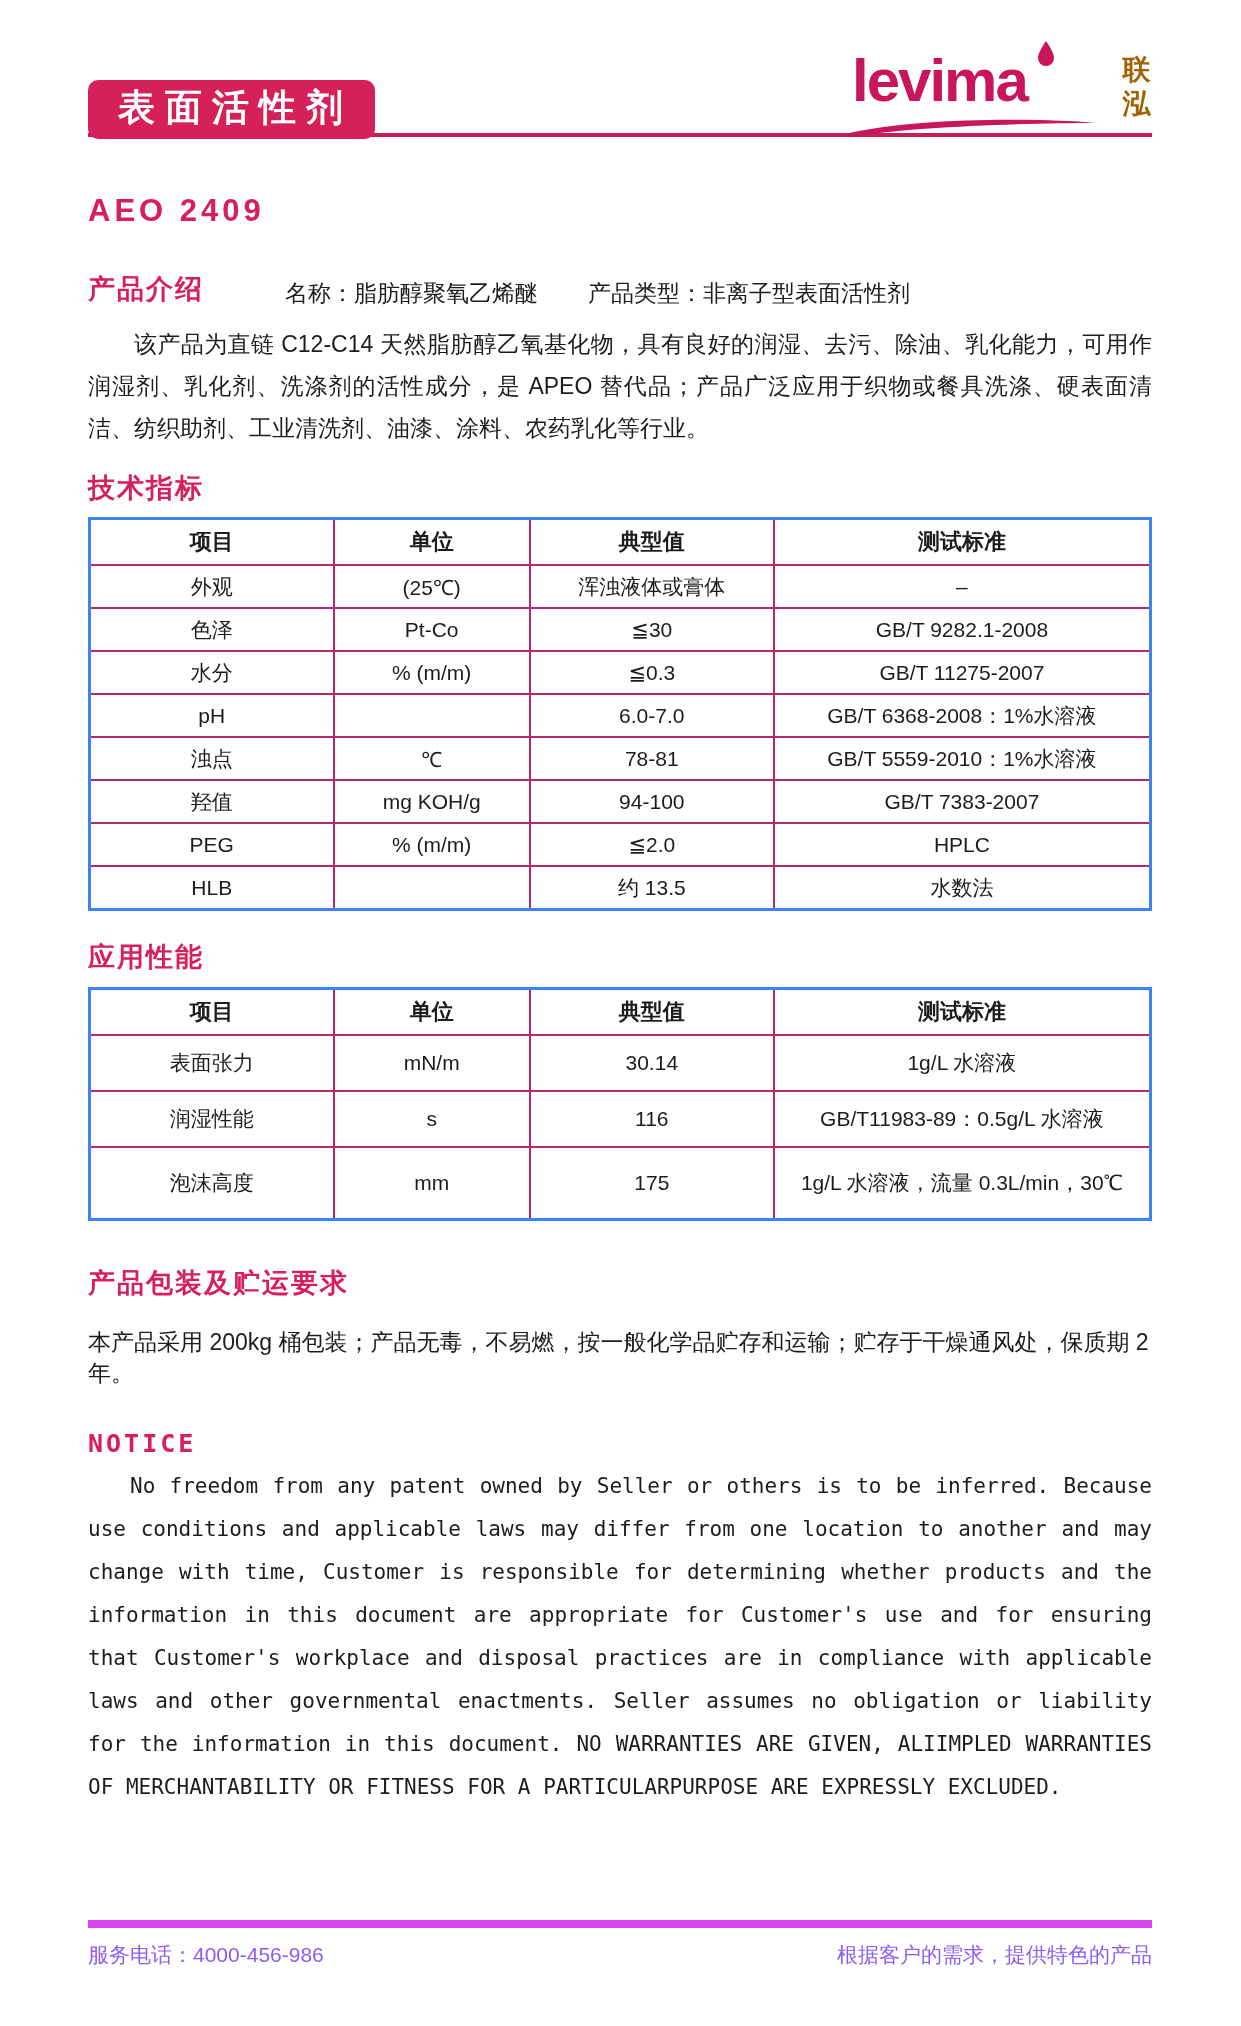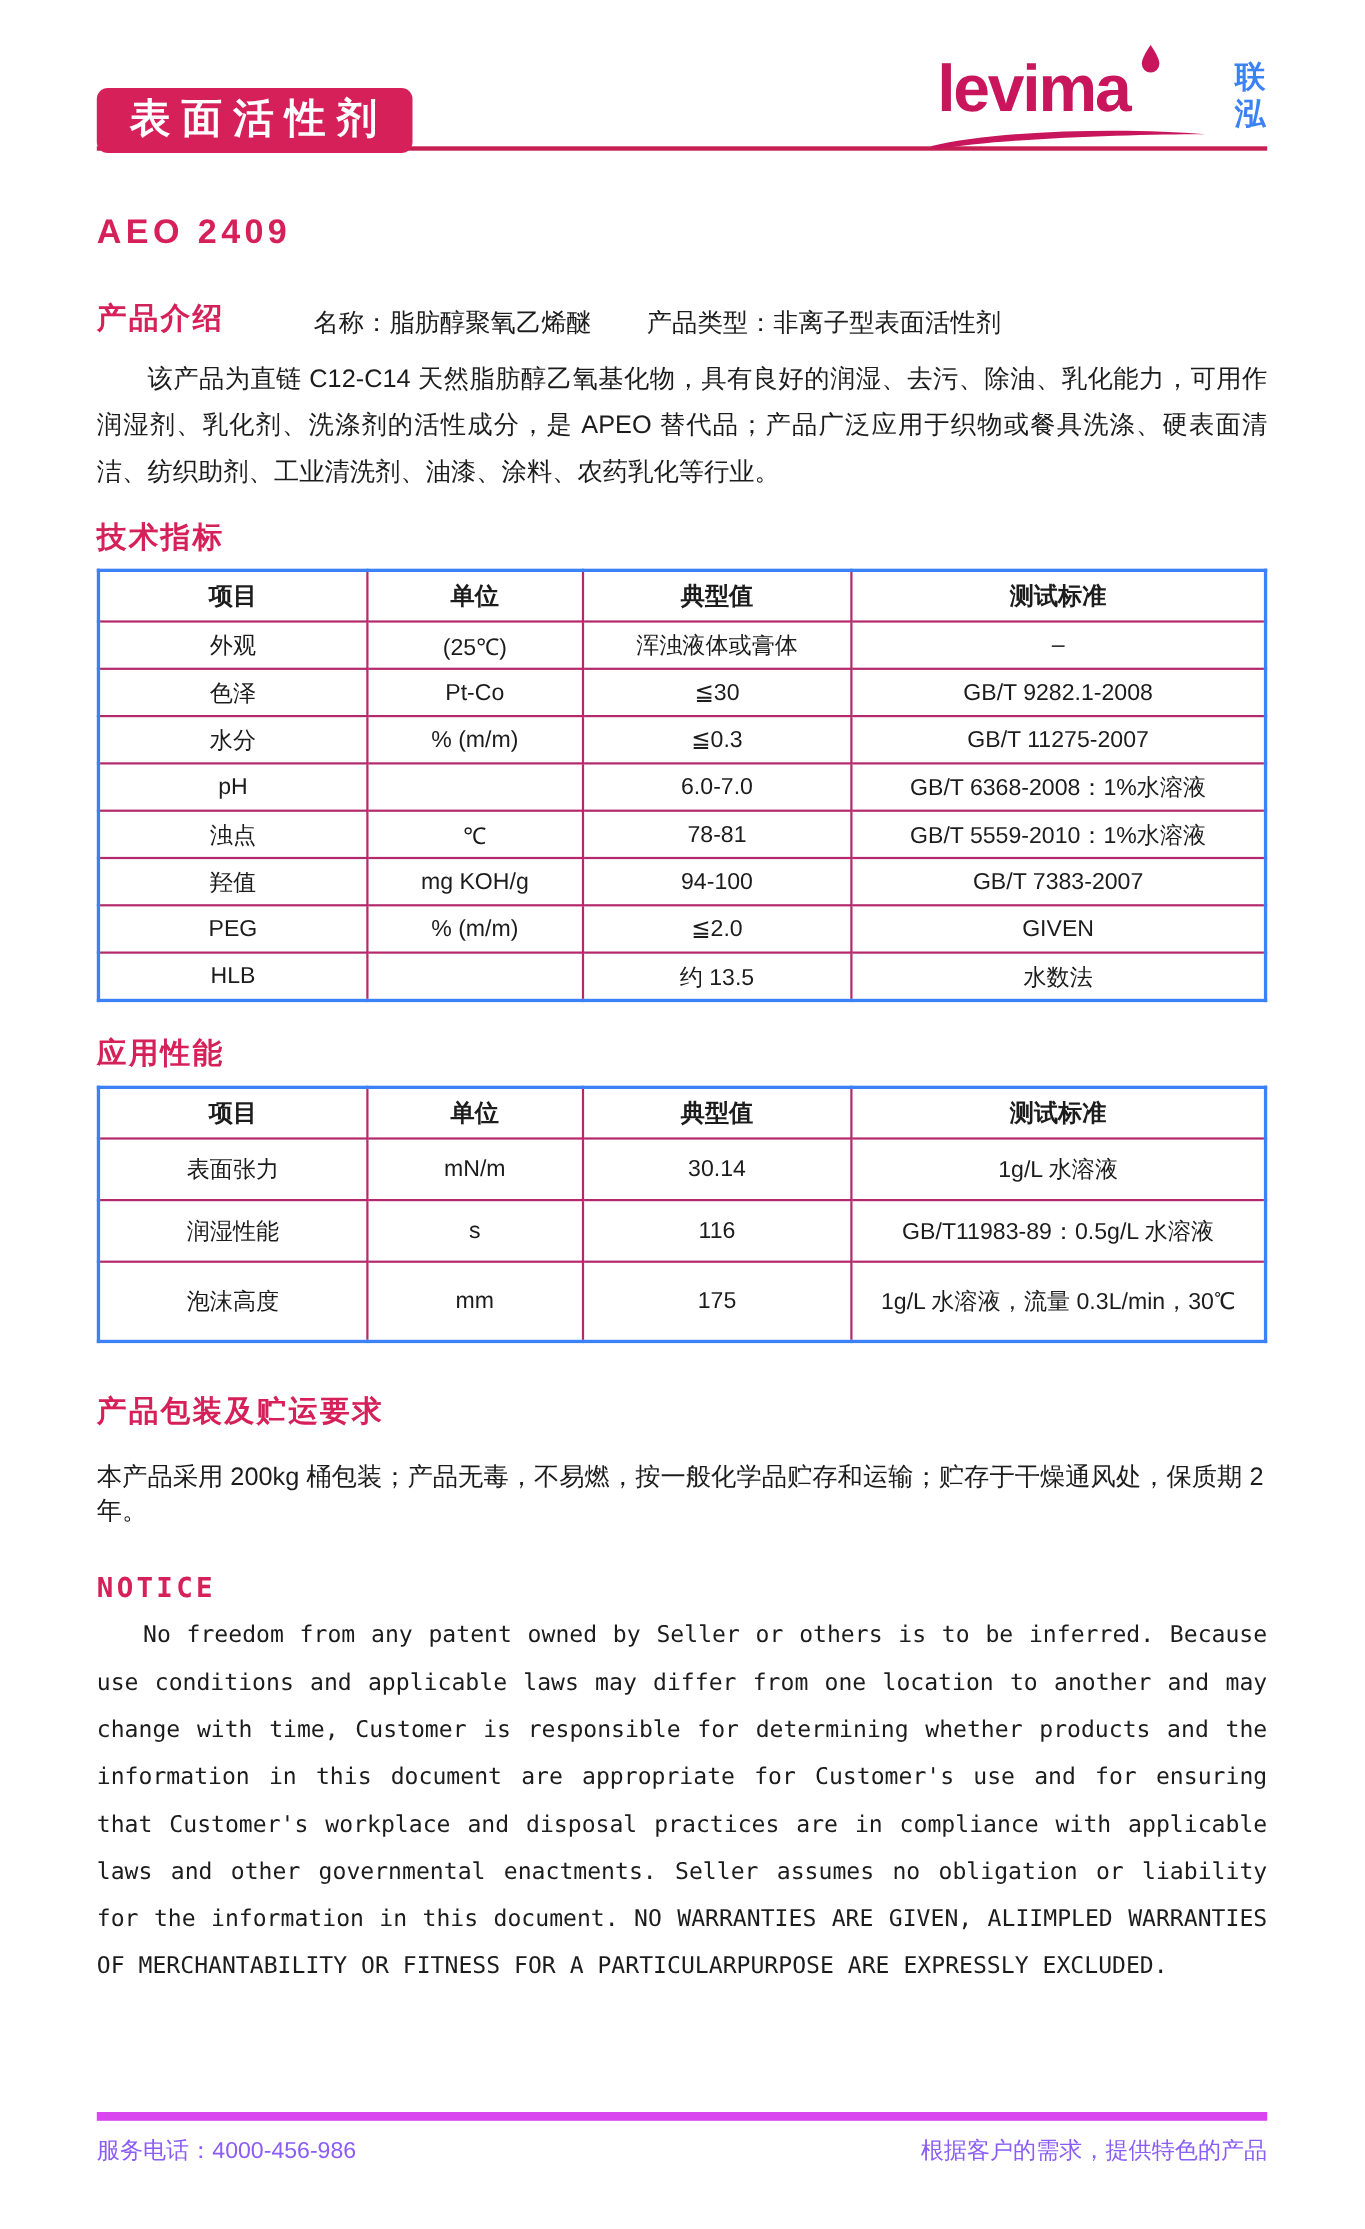--- a/index.html
+++ b/index.html
@@ -25,21 +25,21 @@
   .brand-rule { position:absolute; left:0; right:0; bottom:0; height:4px; background:#c62053; }
   .logo { position:absolute; right:0; bottom:0; height:72px; width:300px; }
   .logo-word {
     position:absolute; left:0; top:-14px;
     font-size:60px; font-weight:bold; color:#c8155c;
     letter-spacing:-2px; line-height:1;
   }
   .logo-drop { position:absolute; left:183px; top:-24px; }
   .logo-cn {
     position:absolute; right:0; top:-12px;
-    font-size:28px; font-weight:bold; color:#3b82f6;
+    font-size:28px; font-weight:bold; color:#a16207;
     width:1.1em; line-height:1.2; word-break:break-all; text-align:center;
   }
   .logo-swoosh { position:absolute; left:-6px; bottom:-4px; }
 
   
   .doc-title {
     margin-top:56px; color:#d6205a;
     font-size:31px; font-weight:bold; letter-spacing:4px;
   }
   .section-heading { color:#d6205a; font-size:27px; font-weight:bold; letter-spacing:2px; line-height:1.2; }
@@ -162,21 +162,21 @@
         <tr>
           <td>羟值</td>
           <td>mg KOH/g</td>
           <td>94-100</td>
           <td>GB/T 7383-2007</td>
         </tr>
         <tr>
           <td>PEG</td>
           <td>% (m/m)</td>
           <td>≦2.0</td>
-          <td>GIVEN</td>
+          <td>HPLC</td>
         </tr>
         <tr>
           <td>HLB</td>
           <td></td>
           <td>约 13.5</td>
           <td>水数法</td>
         </tr>
       </tbody>
   </table>
 

